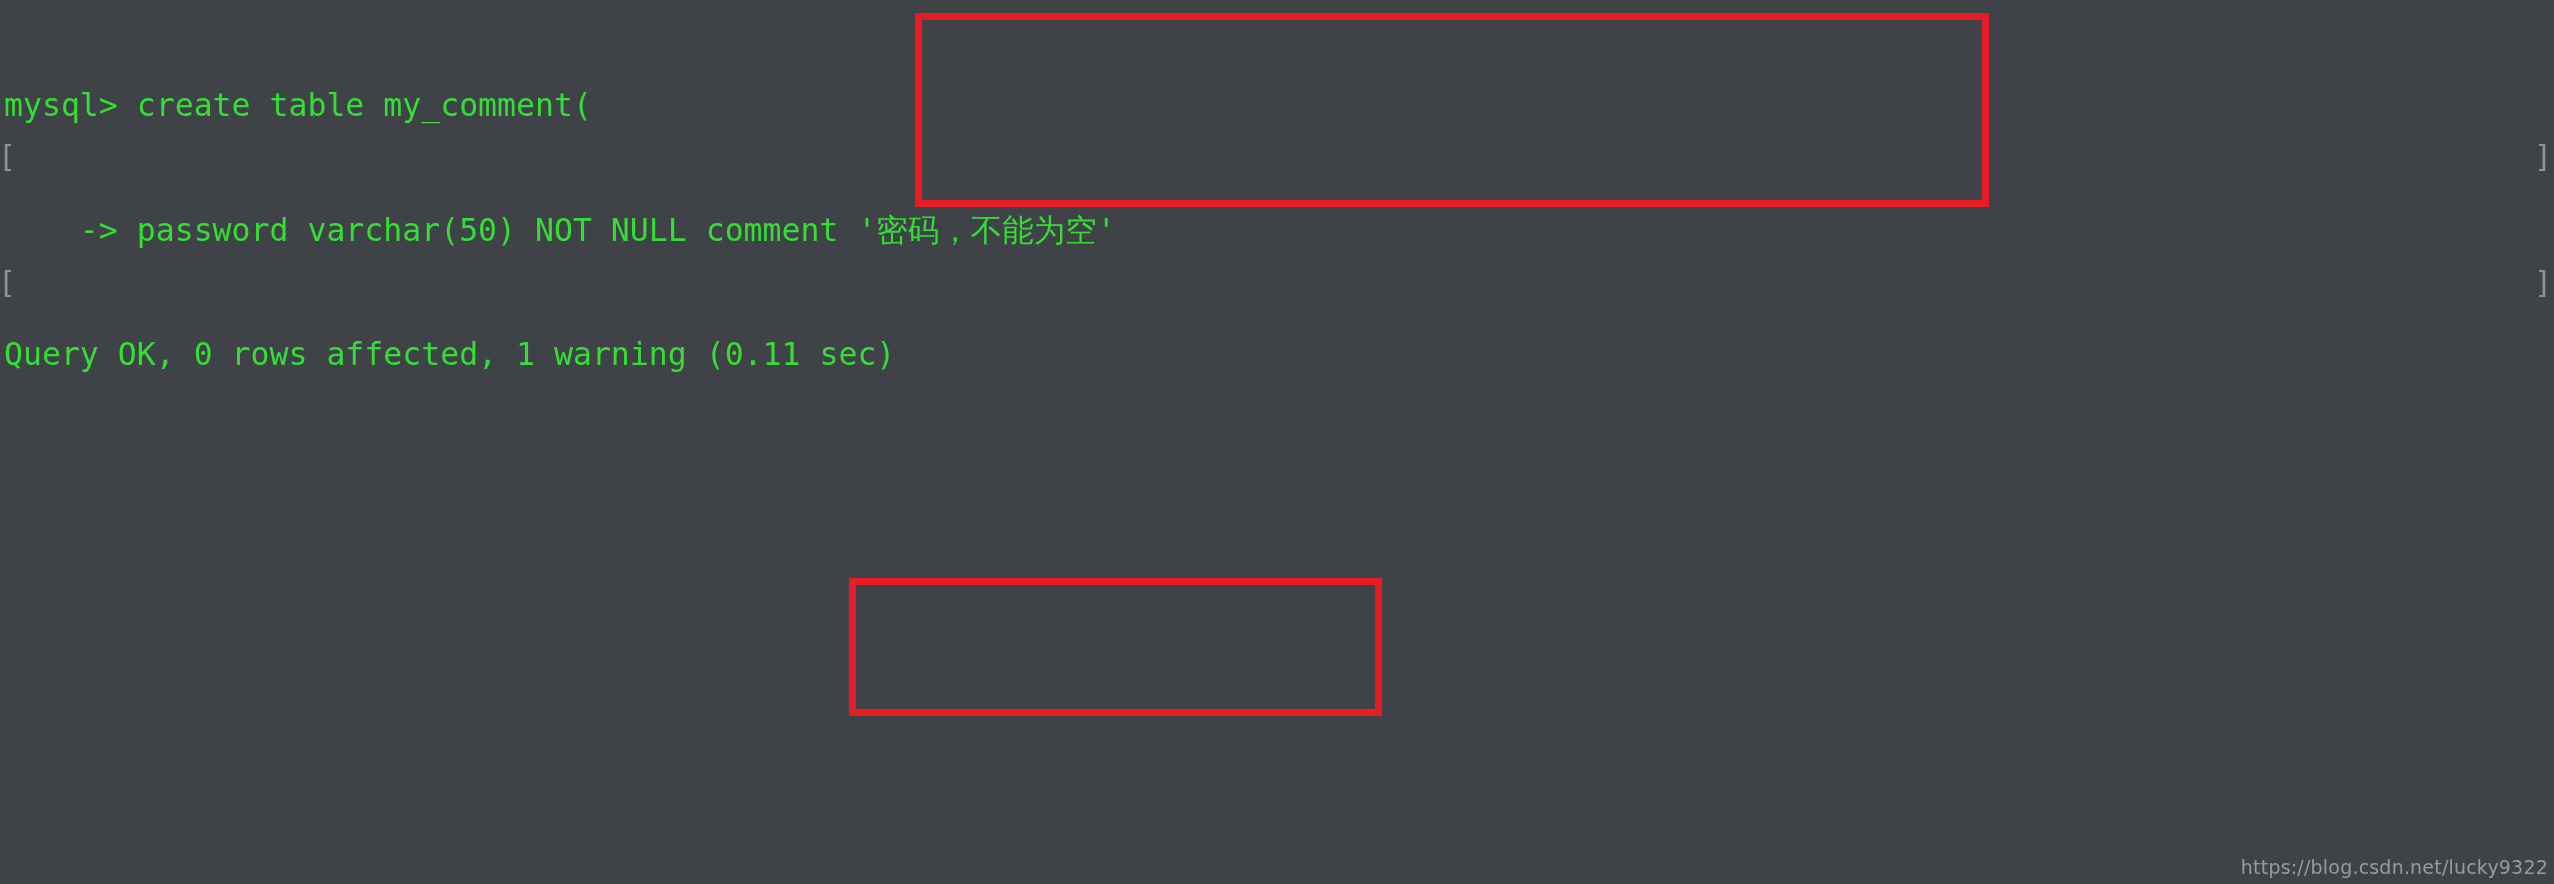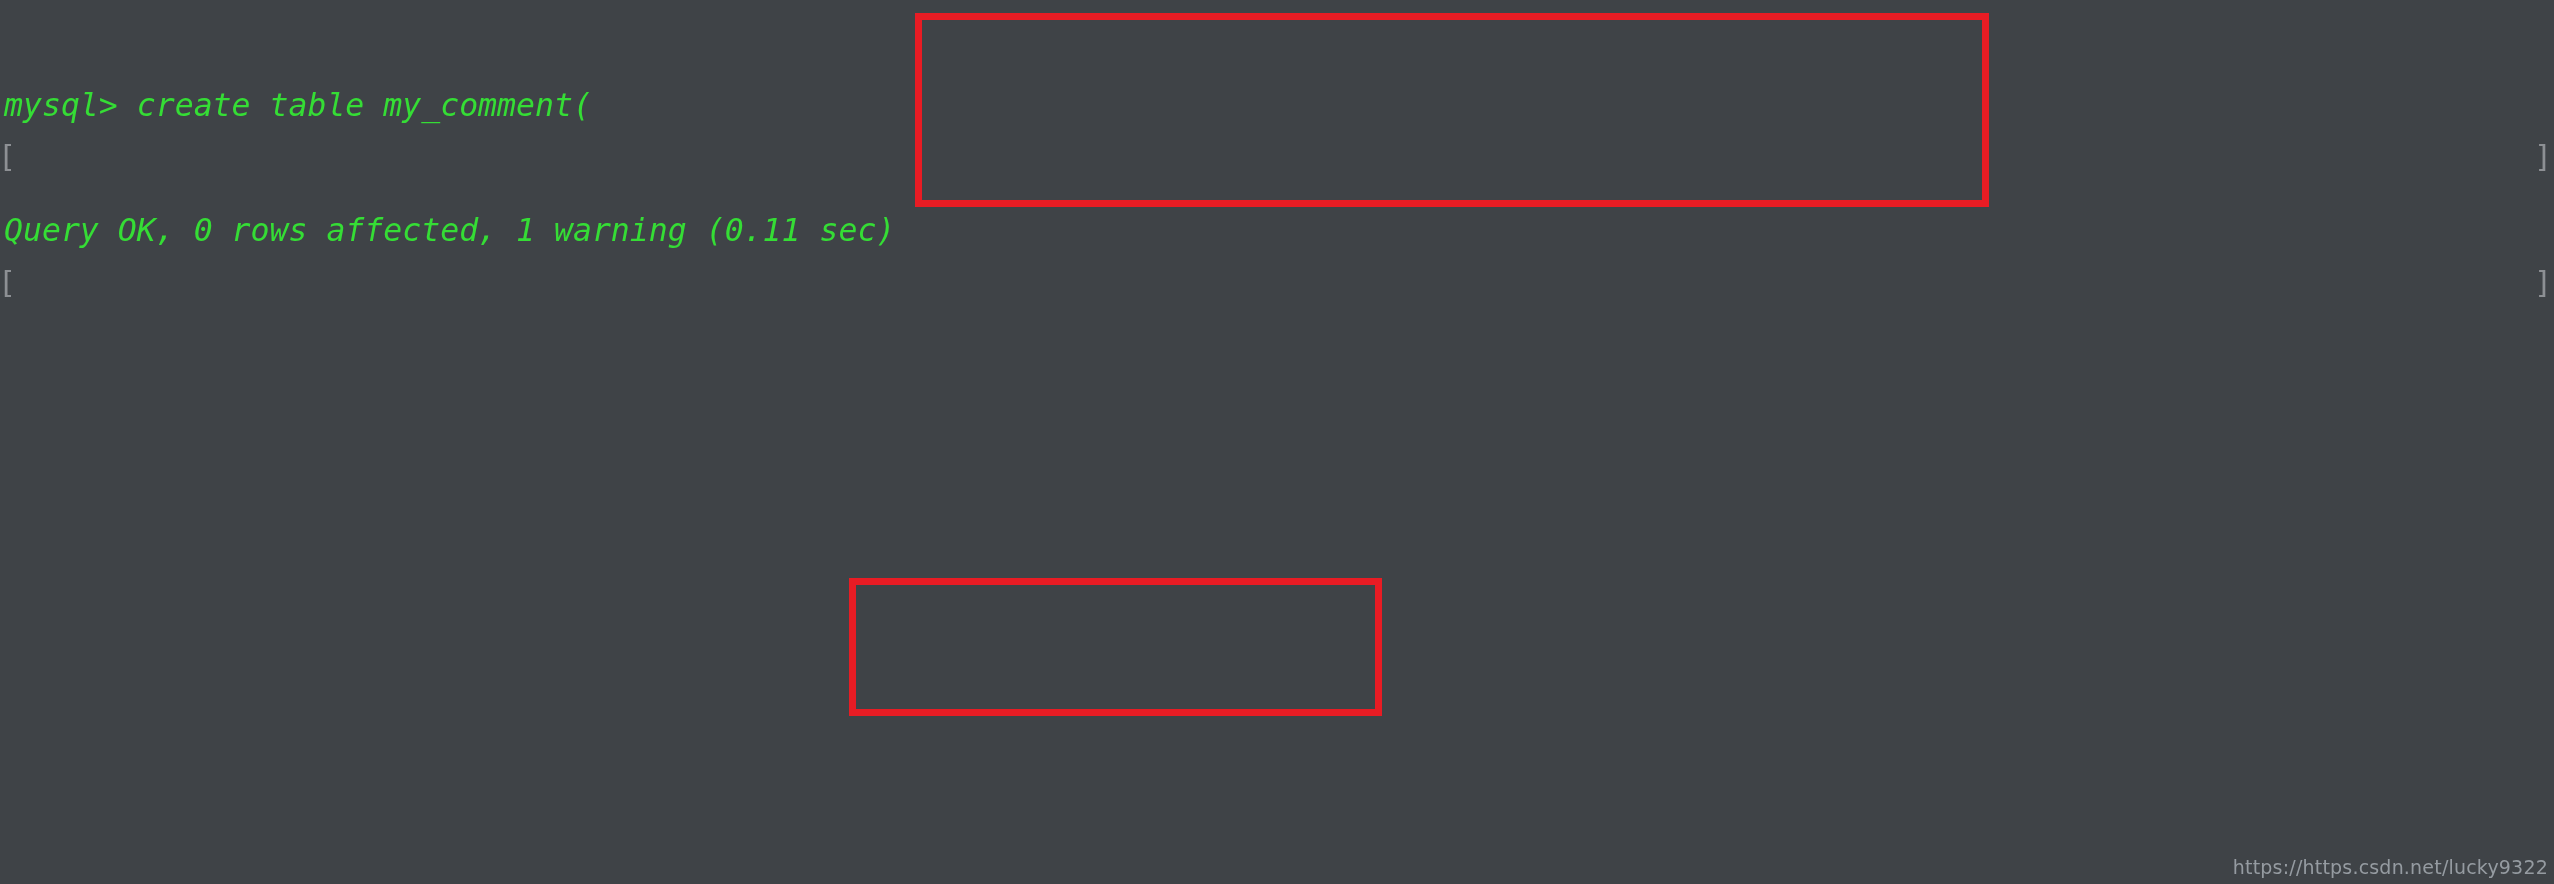--- a/index.html
+++ b/index.html
@@ -27,21 +27,20 @@
     font-size: 31.5px;
     line-height: 41.5px;
     letter-spacing: 0px;
     white-space: pre;
     font-family: "DejaVu Sans Mono", "Liberation Mono", monospace;
   }
   .line {
     white-space: pre;
     min-height: 41.5px;
     color: #35dd35;
-    font-style: italic;
   }
   .line.blank { color: transparent; }
 
   
   .redbox {
     position: absolute;
     border: 7px solid #e81c24;
     box-sizing: border-box;
     pointer-events: none;
   }
@@ -84,20 +83,21 @@
     opacity: 0.95;
   }
 </style>
 </head>
 <body>
 
 <div id="screen">
 
   <div id="terminal">
     <div class="line">mysql&gt; create table my_comment(</div>
+    <div class="line">    -&gt; password varchar(50) NOT NULL comment '密码，不能为空'</div>
     <div class="line">Query OK, 0 rows affected, 1 warning (0.11 sec)</div>
     <div class="line blank"></div>
     
     
     
     
     
     
     
     
@@ -109,15 +109,15 @@
   </div>
 
   <div class="edge-artifact" id="artifact-left-1">[</div>
   <div class="edge-artifact" id="artifact-right-1">]</div>
   <div class="edge-artifact" id="artifact-left-2">[</div>
   <div class="edge-artifact" id="artifact-right-2">]</div>
 
   <div class="redbox" id="redbox-create"></div>
   <div class="redbox" id="redbox-show"></div>
 
-  <div id="watermark">https://https.csdn.net/lucky9322</div>
+  <div id="watermark">https://blog.csdn.net/lucky9322</div>
 
 </div>
 
 </body></html>

